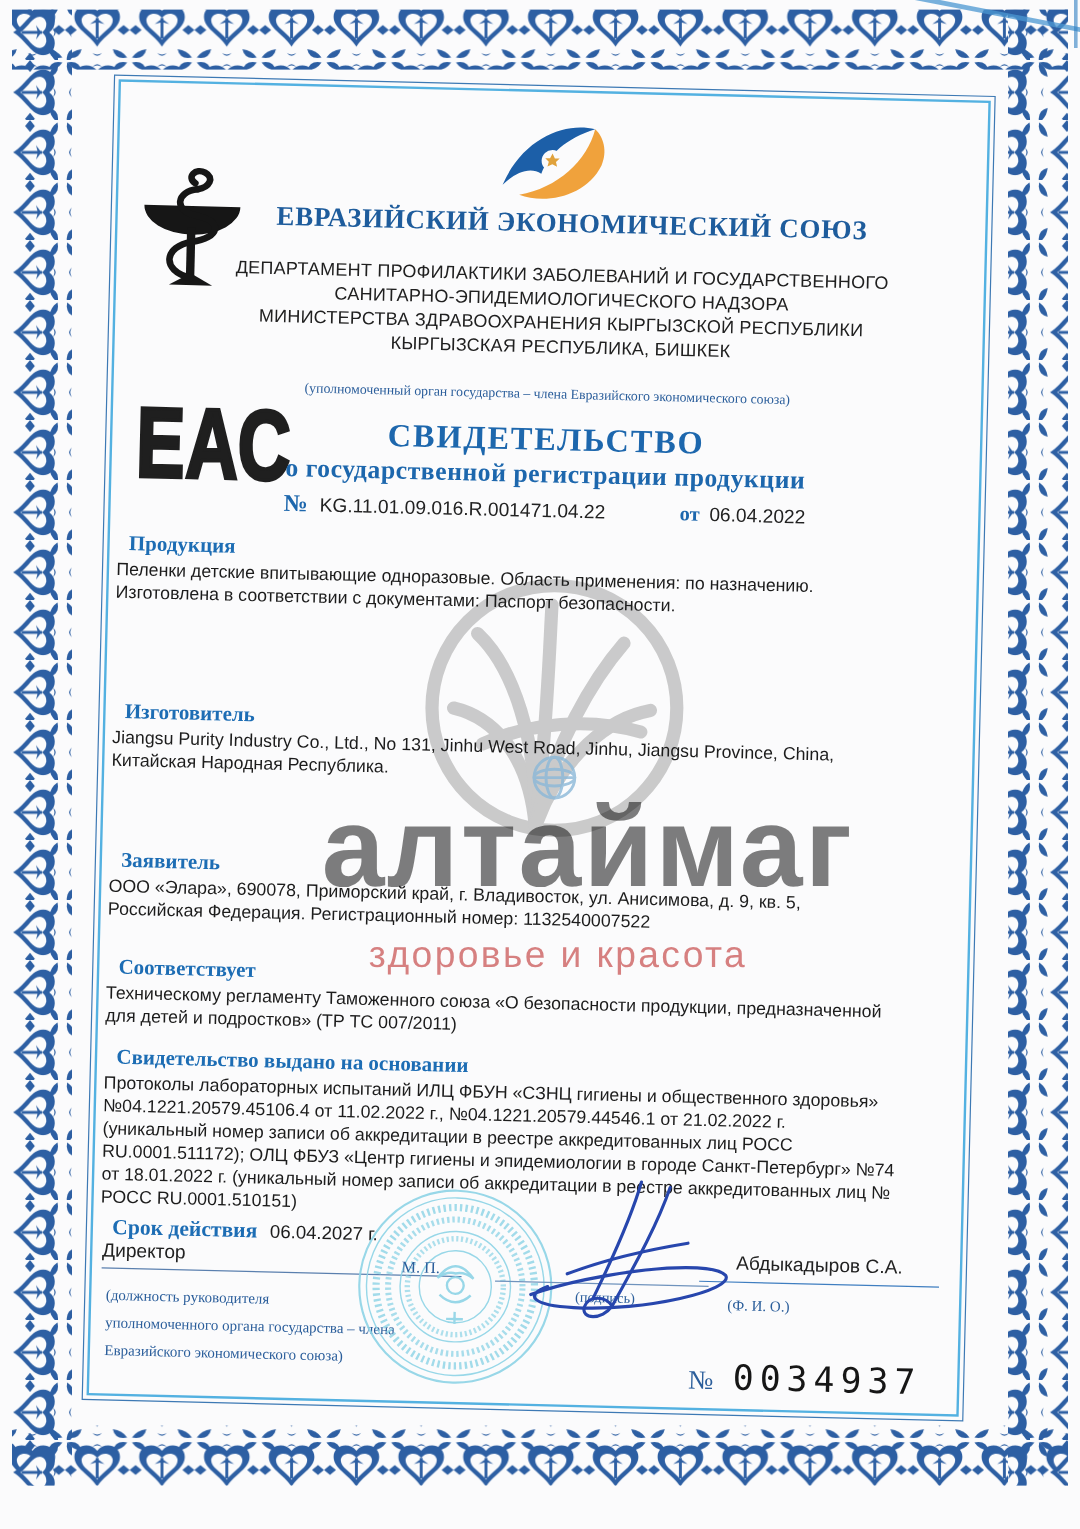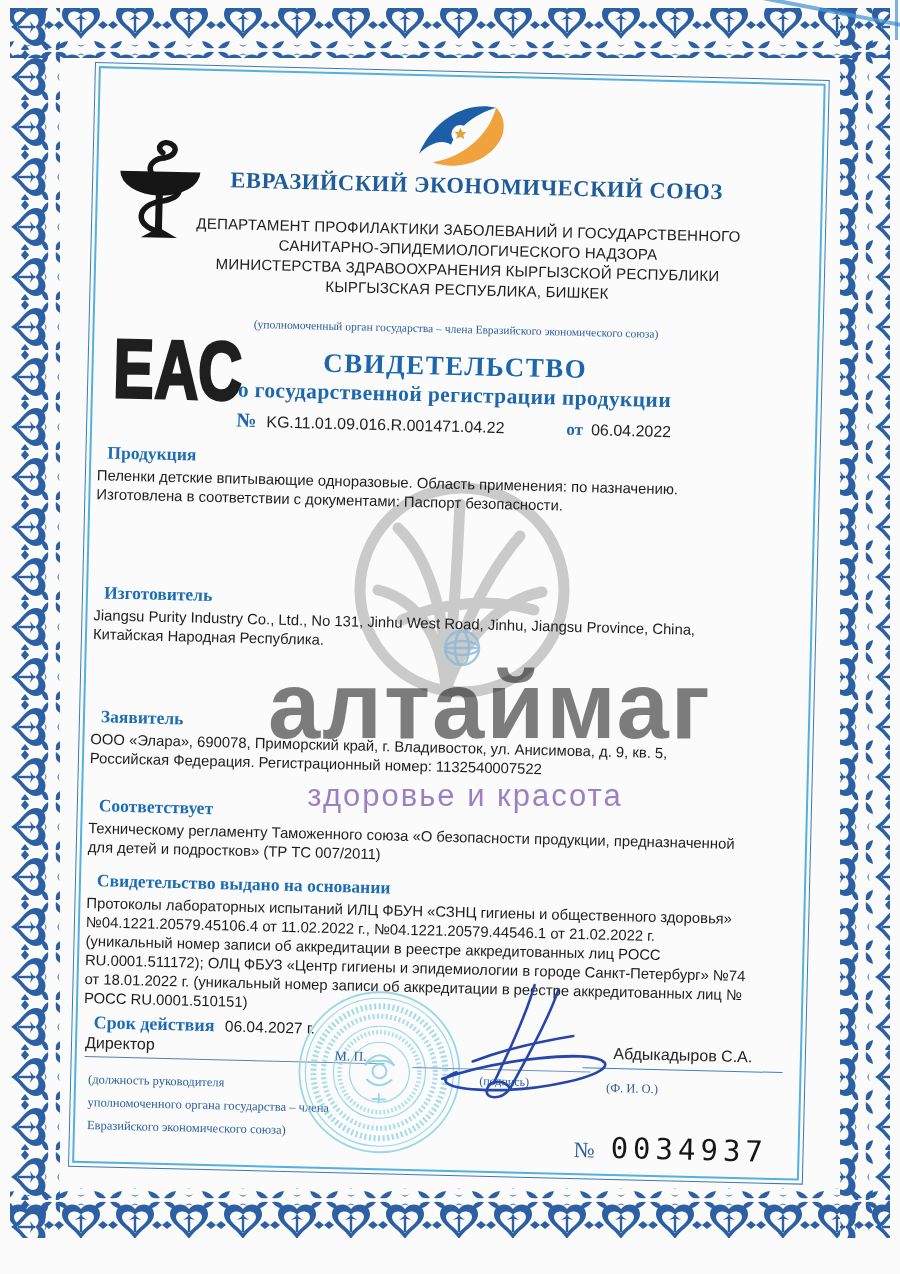--- a/index.html
+++ b/index.html
@@ -26,21 +26,21 @@
   }
   .frame::after{content:"";position:absolute;inset:3px;border:2px solid #35a3dc;opacity:.85;}
   
   .watermark{position:absolute;z-index:3;}
   .wm-brand{
     position:absolute;left:210px;top:652px;width:560px;text-align:center;
     font-size:94px;font-weight:bold;letter-spacing:2px;color:#000000;opacity:.5;z-index:3;
   }
   .wm-tagline{
     position:absolute;left:210px;top:778px;width:510px;text-align:center;
-    font-size:31px;letter-spacing:2px;color:#4c1d95;opacity:.55;z-index:3;
+    font-size:31px;letter-spacing:2px;color:#b91c1c;opacity:.55;z-index:3;
   }
   
   .eaeu-logo{position:absolute;left:312px;top:26px;}
   .hygieia{position:absolute;left:22px;top:76px;}
   .union-title{
     position:absolute;left:40px;right:6px;top:102px;text-align:center;
     font-family:"Liberation Serif", serif;font-weight:bold;font-size:22.5px;
     color:#1e5c9c;letter-spacing:.6px;
   }
   .dept{

